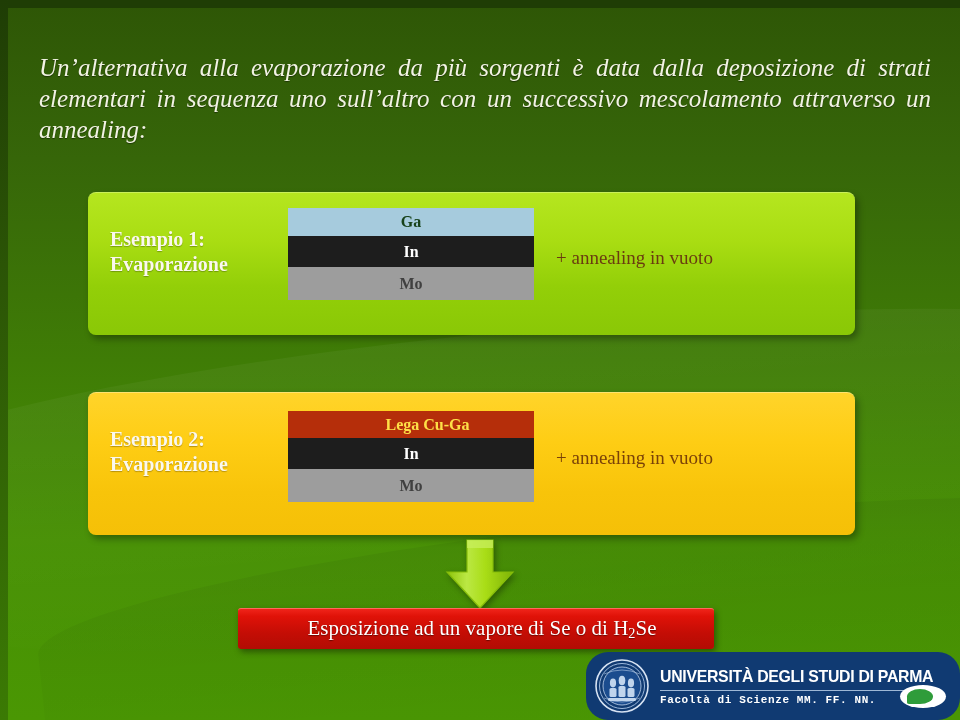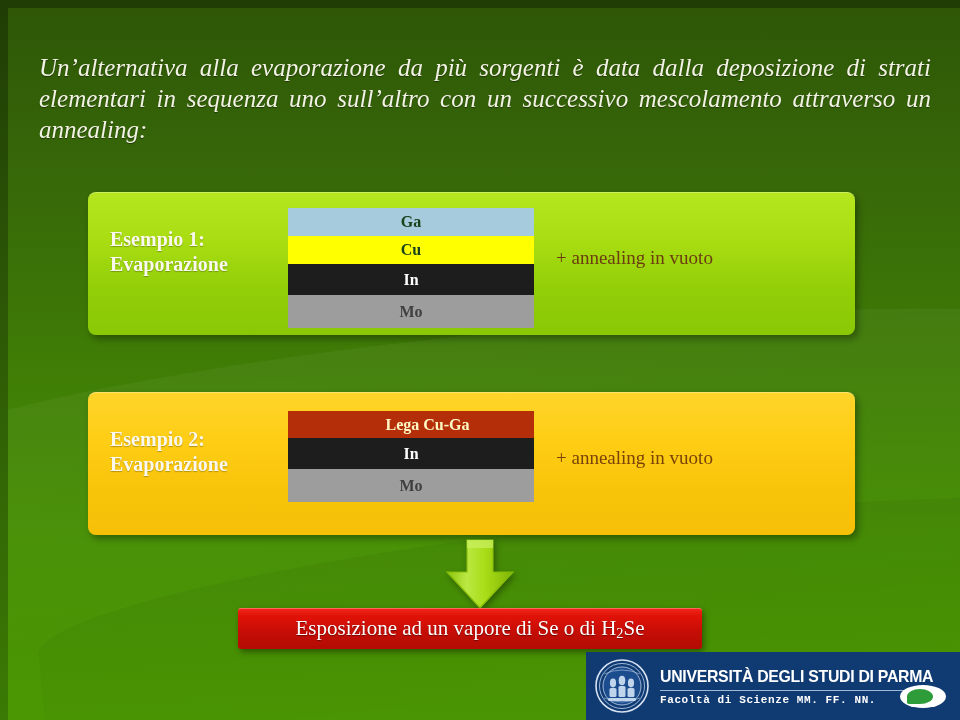--- a/index.html
+++ b/index.html
@@ -114,21 +114,21 @@
     font-size: 16px;
     line-height: 1;
     display: flex;
     align-items: center;
     justify-content: center;
   }
   .layer-ga  { height: 28px; background: #a6cbdd; color: #17421a; }
   .layer-cu  { height: 28px; background: #ffff00; color: #17421a; }
   .layer-in  { height: 31px; background: #1d1d1d; color: #ffffff; font-family: Liberation Serif, serif; }
   .layer-mo  { height: 33px; background: #9d9d9d; color: #404040; }
-  .layer-lega{ height: 27px; background: #b52e0a; color: #fef9c3; padding-left: 33px; }
+  .layer-lega{ height: 27px; background: #b52e0a; color: #fde047; padding-left: 33px; }
 
   
   .annealing {
     position: absolute;
     left: 468px;
     top: 54px;
     font-size: 19px;
     font-weight: normal;
   }
   .panel-green .annealing { color: #6a3c10; }
@@ -151,40 +151,42 @@
     top: 608px;
     width: 464px;
     height: 40px;
     border-radius: 3px;
     background: linear-gradient(to bottom, #f0241a 0%, #e01208 18%, #c40d05 60%, #b20c04 100%);
     box-shadow: 2px 3px 6px rgba(0,0,0,0.4);
     border-top: 1px solid #ff6a5c;
     display: flex;
     align-items: center;
     justify-content: center;
+    padding-left: 12px;
   }
   .banner-text {
     color: #ffffff;
     font-size: 21px;
     white-space: nowrap;
     text-shadow: 0 1px 1px rgba(0,0,0,0.45);
   }
   .banner-text sub { font-size: 0.68em; vertical-align: -0.22em; }
 
   
   .logo {
     position: absolute;
     left: 586px;
     top: 652px;
     width: 374px;
     height: 68px;
     background: #103a72;
     display: flex;
     align-items: center;
     overflow: hidden;
+    border-radius: 22px;
   }
   .logo-seal { margin-left: 8px; flex: 0 0 auto; }
   .logo-text {
     margin-left: 10px;
     flex: 1 1 auto;
     display: flex;
     flex-direction: column;
     justify-content: center;
   }
   .logo-line1 {
@@ -243,23 +245,20 @@
   <div class="edge-left"></div>
 
   <div class="title-block">Un’alternativa alla evaporazione da più sorgenti è data dalla deposizione di strati elementari in sequenza uno sull’altro con un successivo mescolamento attraverso un annealing:</div>
 
   <div class="panel panel-green">
     <div class="panel-label">Esempio 1:<br>Evaporazione</div>
 
     <div class="stack">
       <div class="layer layer-ga">
         <span>Ga</span>
-      </div>
-      <div class="layer layer-cu">
-        <span>Cu</span>
       </div>
       <div class="layer layer-in">
         <span>In</span>
       </div>
       <div class="layer layer-mo">
         <span>Mo</span>
       </div>
     </div>
 
     <div class="annealing">+ annealing in vuoto</div>

